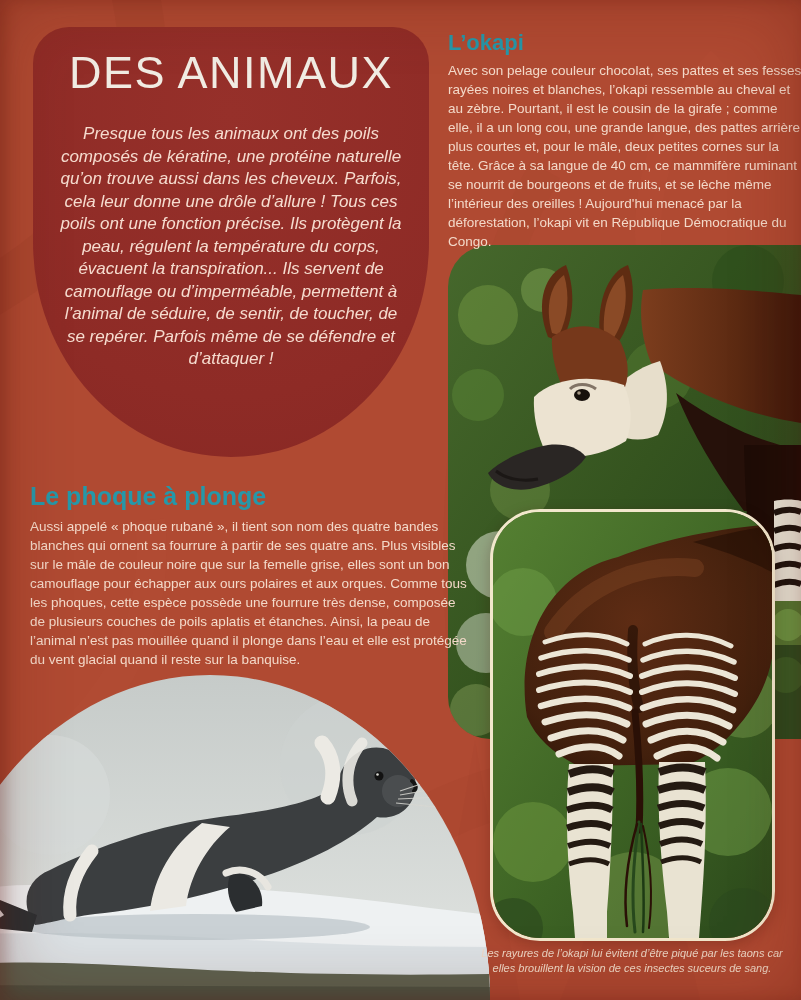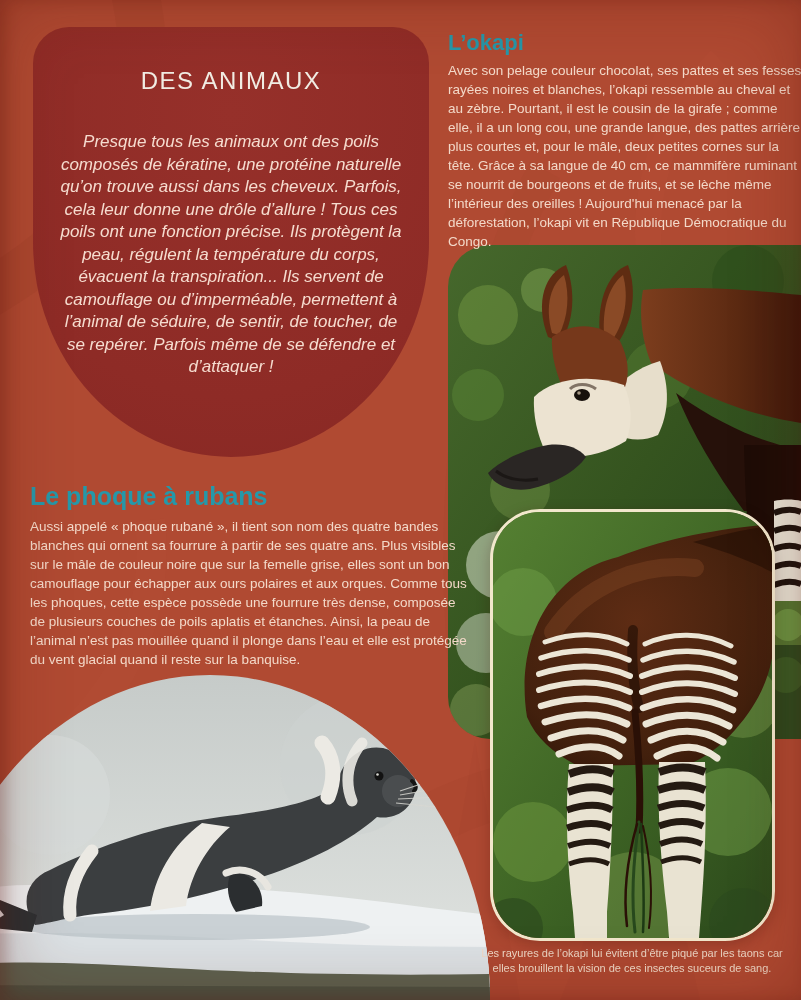--- a/index.html
+++ b/index.html
@@ -15,22 +15,22 @@
   .bgpattern{position:absolute;inset:0;z-index:0;}
 
   
   .blob{
     position:absolute;left:33px;top:27px;width:396px;height:430px;z-index:2;
     background:radial-gradient(120% 120% at 50% 20%, #96302a 0%, #8e2b26 55%, #832622 100%);
     border-radius:36px 36px 198px 198px / 36px 36px 215px 215px;
     text-align:center;
   }
   .page-title{
-    margin:32px 10px 0 10px;
-    color:#f1ece3;font-size:24px;line-height:44px;font-weight:400;letter-spacing:1.5px;
+    margin:24px 10px 0 10px;
+    color:#f1ece3;font-size:45px;line-height:44px;font-weight:400;letter-spacing:1.5px;
   }
   .intro-text{
     margin:28px auto 0 auto;width:350px;
     color:#f6dccf;font-size:17px;line-height:22.5px;font-style:italic;
   }
 
   
   .okapi-section{position:absolute;left:448px;top:30px;width:356px;z-index:2;}
   .section-heading{
     color:#2598a9;font-weight:bold;margin:0 0 5px 0;
@@ -50,21 +50,21 @@
     border-radius:42px 0 0 42px;overflow:hidden;
   }
   .photo2{
     position:absolute;left:490px;top:509px;width:285px;height:432px;z-index:3;
     border:3px solid #f2e7cc;box-sizing:border-box;
     border-radius:50px;overflow:hidden;
     box-shadow:0 4px 14px rgba(60,12,6,.25);
   }
   .photo-caption{
     position:absolute;left:472px;top:946px;width:320px;z-index:2;
-    text-align:center;color:#efd8c6;font-size:11px;line-height:15px;
+    text-align:center;color:#efd8c6;font-size:11px;line-height:15px;font-style:italic;
   }
 
   
   .seal-photo{
     position:absolute;left:-70px;bottom:0;width:560px;height:325px;z-index:2;
     border-radius:280px 280px 0 0 / 325px 325px 0 0;
     overflow:hidden;
   }
   svg{display:block;}
 </style>
@@ -156,21 +156,21 @@
         <path d="M 326 340 C 336 336, 346 336, 353 339"></path>
       </g>
       <rect x="322" y="356" width="31" height="50" fill="#5c8a3a" opacity="0.85"></rect>
       <circle cx="340" cy="380" r="16" fill="#79a84e" opacity="0.6"></circle>
       <rect x="318" y="400" width="35" height="94" fill="#2c4a1e"></rect>
       <circle cx="338" cy="430" r="18" fill="#3d6327" opacity="0.7"></circle>
     </svg>
   </div>
 
   <div class="phoque-section">
-    <h2 class="section-heading">Le phoque à rubans</h2>
+    <h2 class="section-heading">Le phoque à plonge</h2>
     <p class="body-text">Aussi appelé « phoque rubané », il tient son nom des quatre bandes blanches qui ornent sa fourrure à partir de ses quatre ans. Plus visibles sur le mâle de couleur noire que sur la femelle grise, elles sont un bon camouflage pour échapper aux ours polaires et aux orques. Comme tous les phoques, cette espèce possède une fourrure très dense, composée de plusieurs couches de poils aplatis et étanches. Ainsi, la peau de l’animal n’est pas mouillée quand il plonge dans l’eau et elle est protégée du vent glacial quand il reste sur la banquise.</p>
   </div>
 
   <div class="seal-photo">
     <svg width="560" height="325" viewBox="0 0 560 325">
       <defs>
         <linearGradient id="sky" x1="0" y1="0" x2="0" y2="1">
           <stop offset="0" stop-color="#c6cbc9"></stop>
           <stop offset="1" stop-color="#e2e5e2"></stop>
         </linearGradient>

